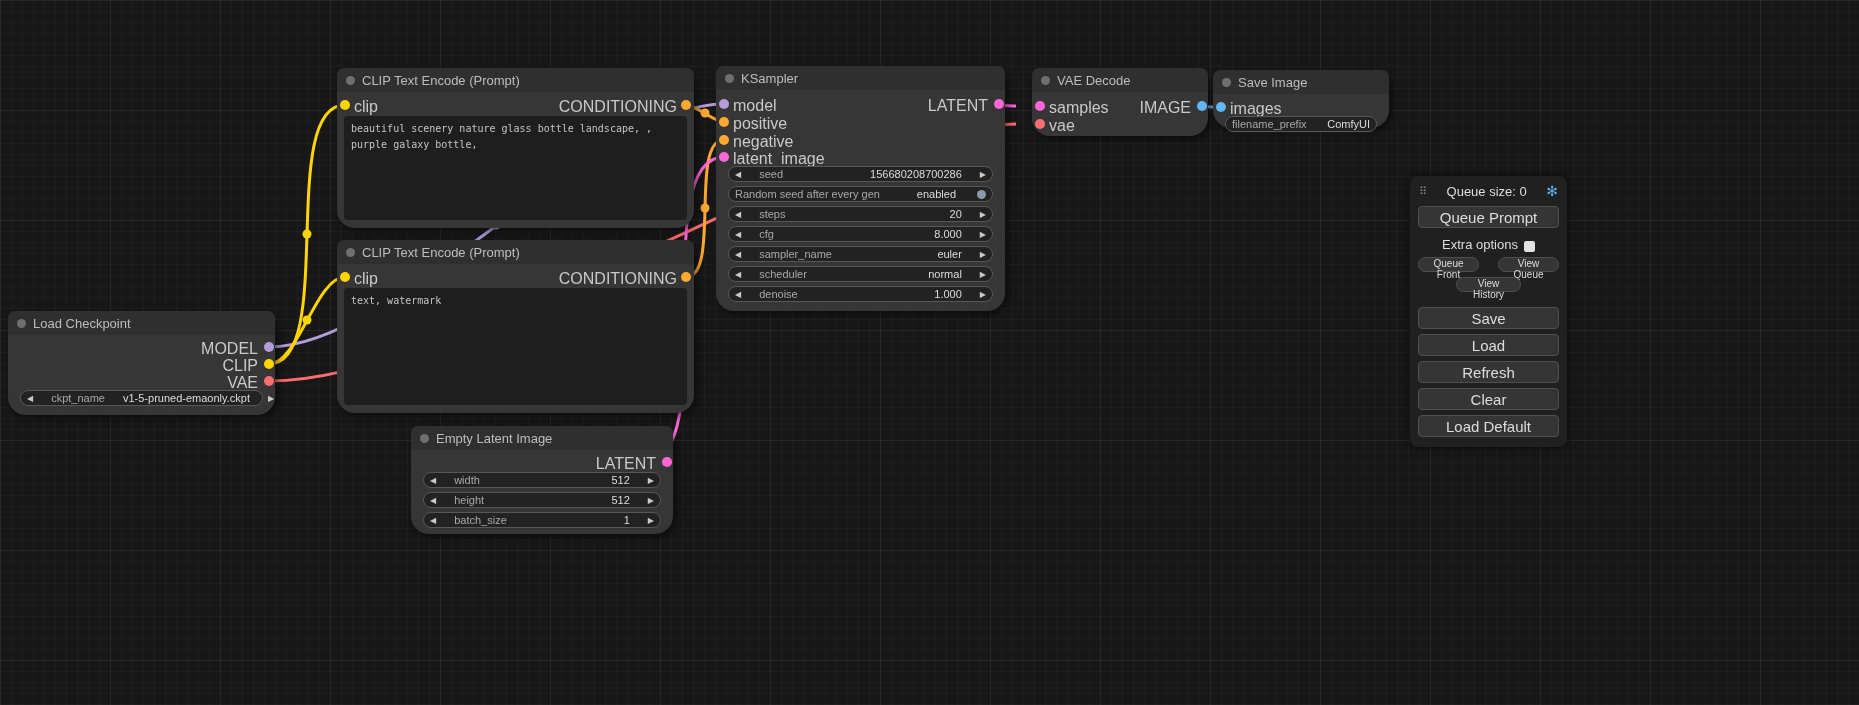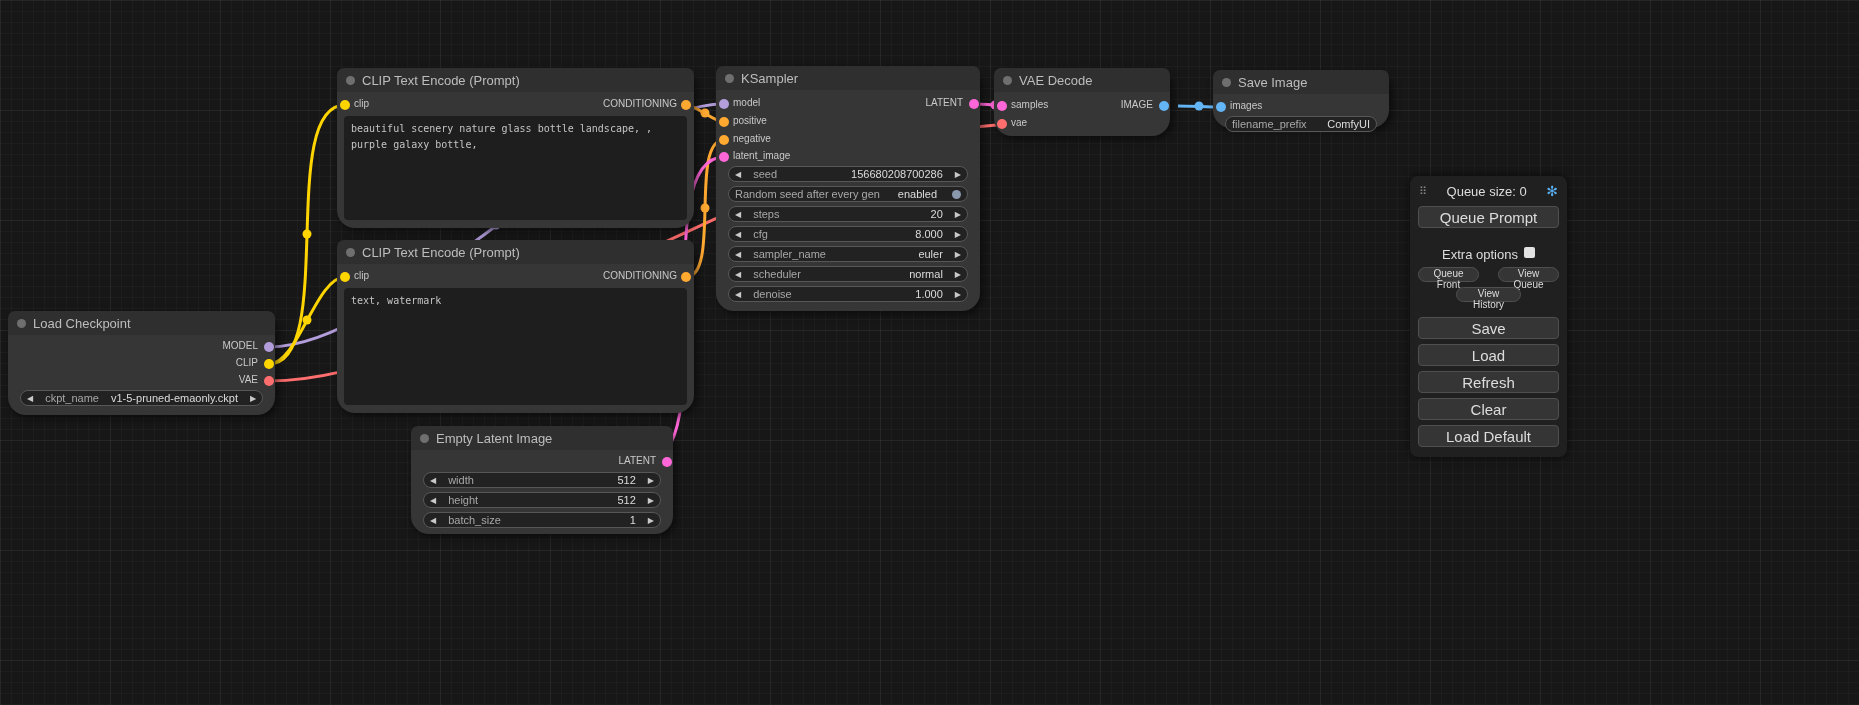--- a/index.html
+++ b/index.html
@@ -9,37 +9,37 @@
       linear-gradient(rgba(255,255,255,.027) 1px,transparent 1px),
       linear-gradient(90deg,rgba(255,255,255,.027) 1px,transparent 1px),
       linear-gradient(rgba(255,255,255,.04) 1px,transparent 1px),
       linear-gradient(90deg,rgba(255,255,255,.04) 1px,transparent 1px);
     background-size:11px 11px,11px 11px,110px 110px,110px 110px;}
   #wires{position:absolute;left:0;top:0;z-index:1}
   .node{position:absolute;z-index:2;background:#363636;border-radius:18px;box-shadow:3px 3px 9px rgba(0,0,0,.55);color:#c9c9c9}
   .ntitle{height:24px;background:#2f2f2f;border-radius:7px 7px 0 0;display:flex;align-items:center;gap:7px;padding:0 9px;font-size:13px;color:#bdbdbd}
   .ndot{width:9px;height:9px;border-radius:50%;background:#6f6f6f;flex:none}
   .sdot{position:absolute;width:10px;height:10px;border-radius:50%;z-index:3}
-  .slab{position:absolute;font-size:10px;color:#c9c9c9;white-space:nowrap}
+  .slab{position:absolute;font-size:16px;color:#c9c9c9;white-space:nowrap}
   .slab.r{text-align:left}
-  .widget{position:absolute;height:16px;background:#222;border:1px solid #575757;border-radius:8px;display:flex;align-items:center;gap:12px;padding:0 6px;font-size:11px}
+  .widget{position:absolute;height:16px;background:#222;border:1px solid #575757;border-radius:8px;display:flex;align-items:center;gap:18px;padding:0 6px;font-size:11px}
   .wlab{color:#a8a8a8;white-space:nowrap}
   .wval{margin-left:auto;color:#dcdcdc;white-space:nowrap}
   .warr{color:#c9c9c9;font-size:8px;line-height:15px;flex:none}
   .knob{width:9px;height:9px;border-radius:50%;background:#8a99ad;flex:none;margin-left:3px}
   textarea.prompt{position:absolute;resize:none;background:#1e1e1e;border:none;border-radius:4px;color:#c4c4c4;font:10px/1.6 "DejaVu Sans Mono",monospace;padding:5px 7px;outline:none}
   .c-model{background:#B39DDB}.c-clip{background:#FFD500}.c-vae{background:#FF6E6E}
   .c-cond{background:#FFA931}.c-latent{background:#FF66D8}.c-image{background:#64B5F6}
   #queue-panel{position:absolute;z-index:4;left:1410px;top:176px;width:157px;background:#202020;border-radius:8px;box-shadow:0 0 10px rgba(0,0,0,.65);padding:7px 8px 10px;display:flex;flex-direction:column;gap:5px}
   .qp-header{display:flex;align-items:center;justify-content:space-between;color:#ddd;font-size:13px;padding:0 1px 2px}
   .qp-drag{color:#8a8a8a;font-size:11px;cursor:grab}
   .qp-gear{color:#58aef0;font-size:14px;cursor:pointer}
   .qbtn{background:#353535;border:1px solid #4f4f4f;border-radius:4px;color:#ddd;font-family:inherit;font-size:15px;height:22px;cursor:pointer}
   .qbtn.small{font-size:10px;height:15px;border-radius:8px;padding:0 4px;flex:1}
-  .qp-extra{display:flex;align-items:flex-start;justify-content:center;gap:6px;color:#ddd;font-size:13px;margin-top:14px}
+  .qp-extra{display:flex;align-items:flex-end;justify-content:center;gap:6px;color:#ddd;font-size:13px;margin-top:4px}
   .qp-check{width:11px;height:11px;background:#e2e2e2;border-radius:2px;display:inline-block;cursor:pointer}
   .qp-row{display:flex;gap:19px}
   .qp-row.center{justify-content:center;padding:0 38px}
   .mt{margin-top:10px}
 </style>
 </head>
 <body>
 
 <div id="canvas">
 
@@ -126,21 +126,21 @@
       <span class="warr">▶</span>
     </div>
     <div class="widget" style="left:12px;right:12px;top:86px">
       <span class="warr">◀</span>
       <span class="wlab">batch_size</span>
       <span class="wval">1</span>
       <span class="warr">▶</span>
     </div>
   </div>
 
-  <div class="node" style="left:716px;top:66px;width:264px;height:245px">
+  <div class="node" style="left:716px;top:66px;width:289px;height:245px">
     <div class="ntitle">
       <span class="ndot"></span>
       <span>KSampler</span>
     </div>
     <span class="sdot c-model" style="left:3px;top:33px"></span>
     <span class="slab" style="left:17px;top:31px">model</span>
     <span class="sdot c-cond" style="left:3px;top:51px"></span>
     <span class="slab" style="left:17px;top:49px">positive</span>
     <span class="sdot c-cond" style="left:3px;top:69px"></span>
     <span class="slab" style="left:17px;top:67px">negative</span>
@@ -185,21 +185,21 @@
       <span class="warr">▶</span>
     </div>
     <div class="widget" style="left:12px;right:12px;top:220px">
       <span class="warr">◀</span>
       <span class="wlab">denoise</span>
       <span class="wval">1.000</span>
       <span class="warr">▶</span>
     </div>
   </div>
 
-  <div class="node" style="left:994px;top:68px;width:176px;height:68px">
+  <div class="node" style="left:1032px;top:68px;width:176px;height:68px">
     <div class="ntitle">
       <span class="ndot"></span>
       <span>VAE Decode</span>
     </div>
     <span class="sdot c-latent" style="left:3px;top:33px"></span>
     <span class="slab" style="left:17px;top:31px">samples</span>
     <span class="sdot c-vae" style="left:3px;top:51px"></span>
     <span class="slab" style="left:17px;top:49px">vae</span>
     <span class="slab r" style="right:17px;top:31px">IMAGE</span>
     <span class="sdot c-image" style="right:1px;top:33px"></span>

